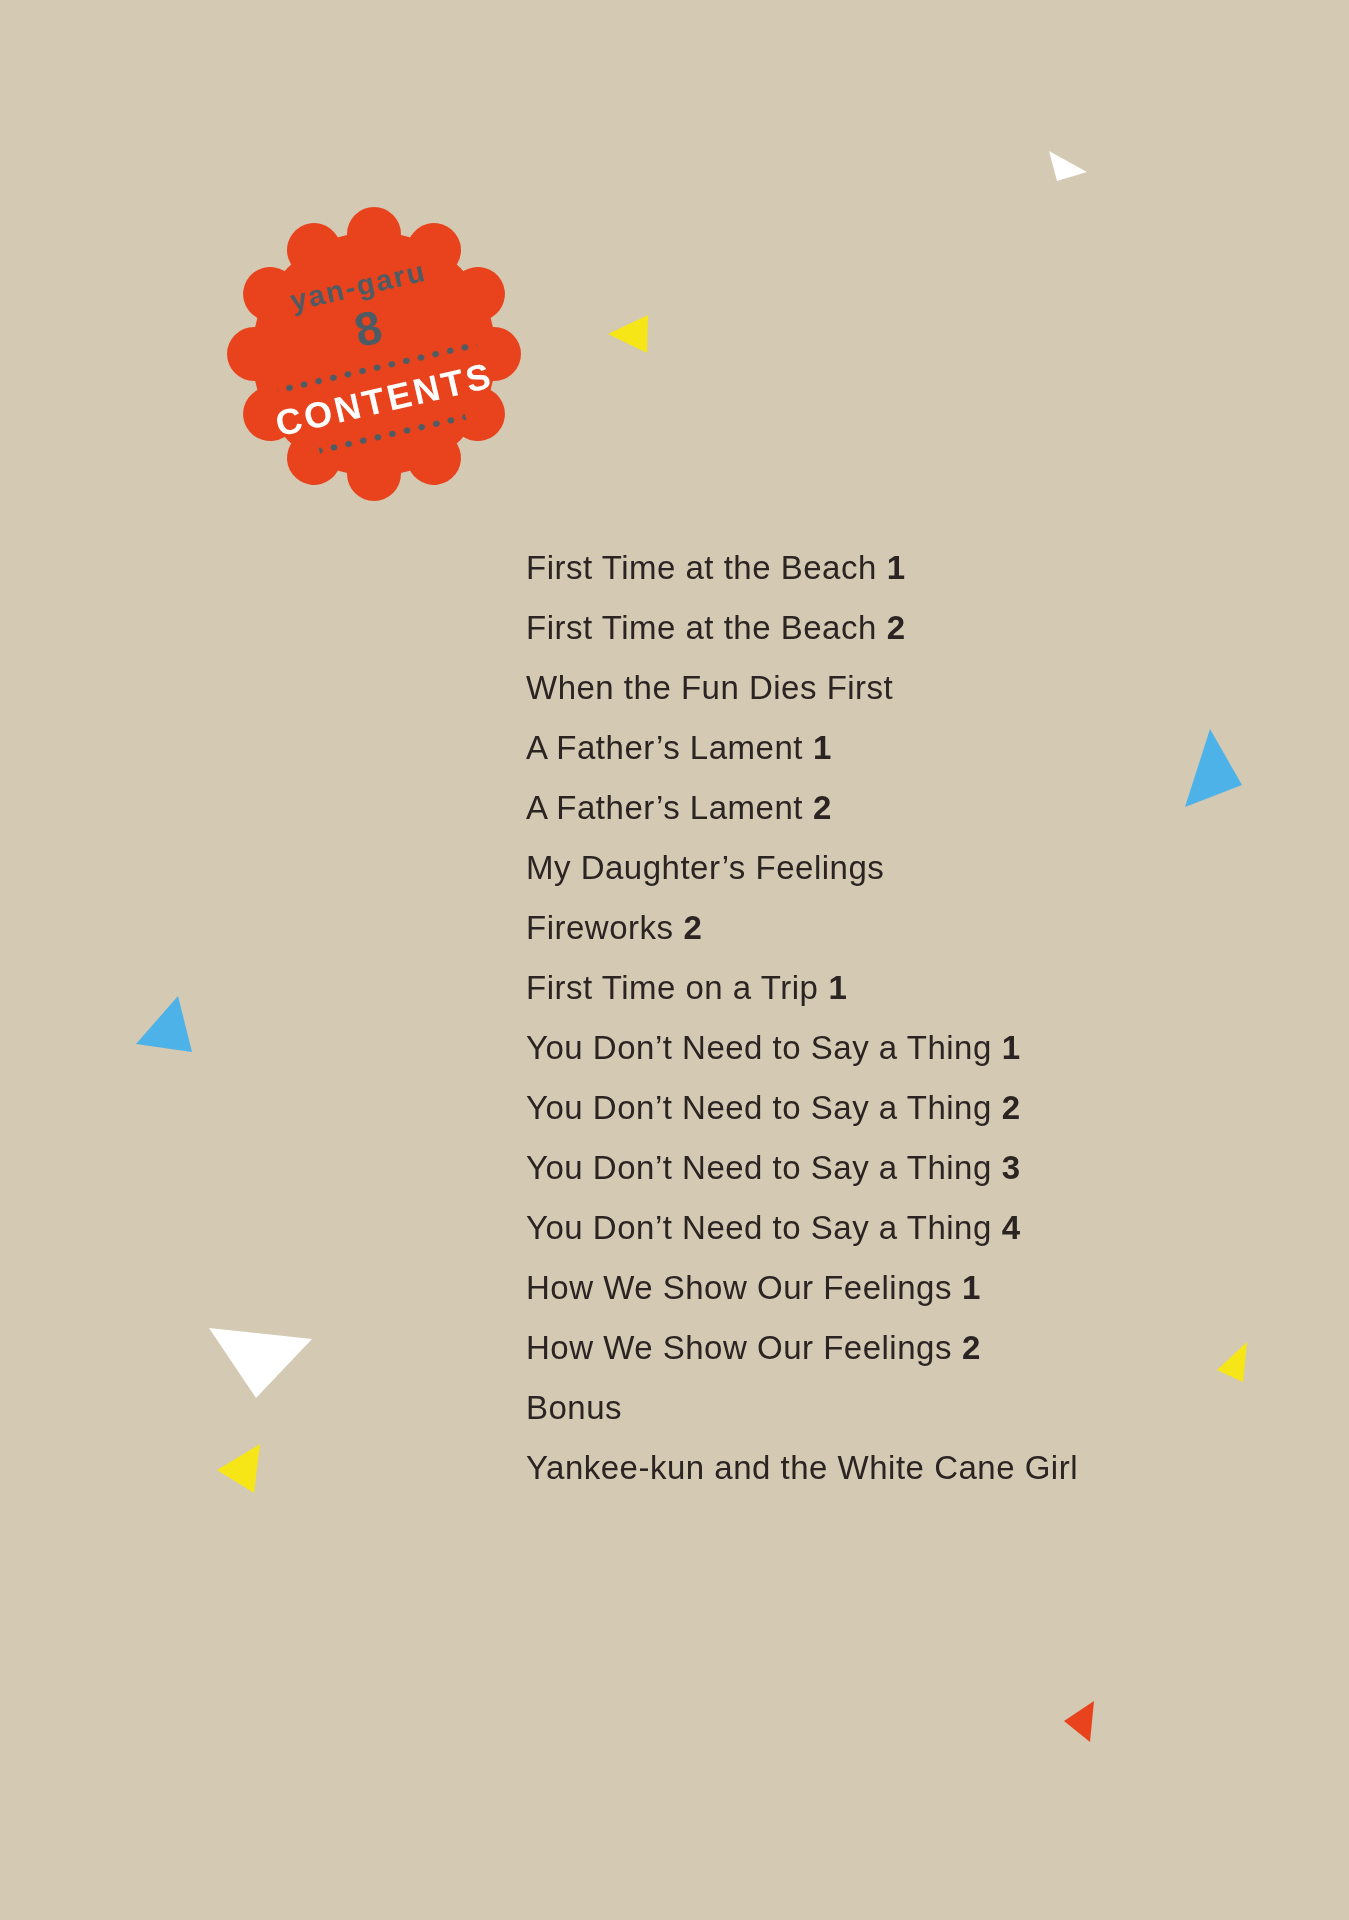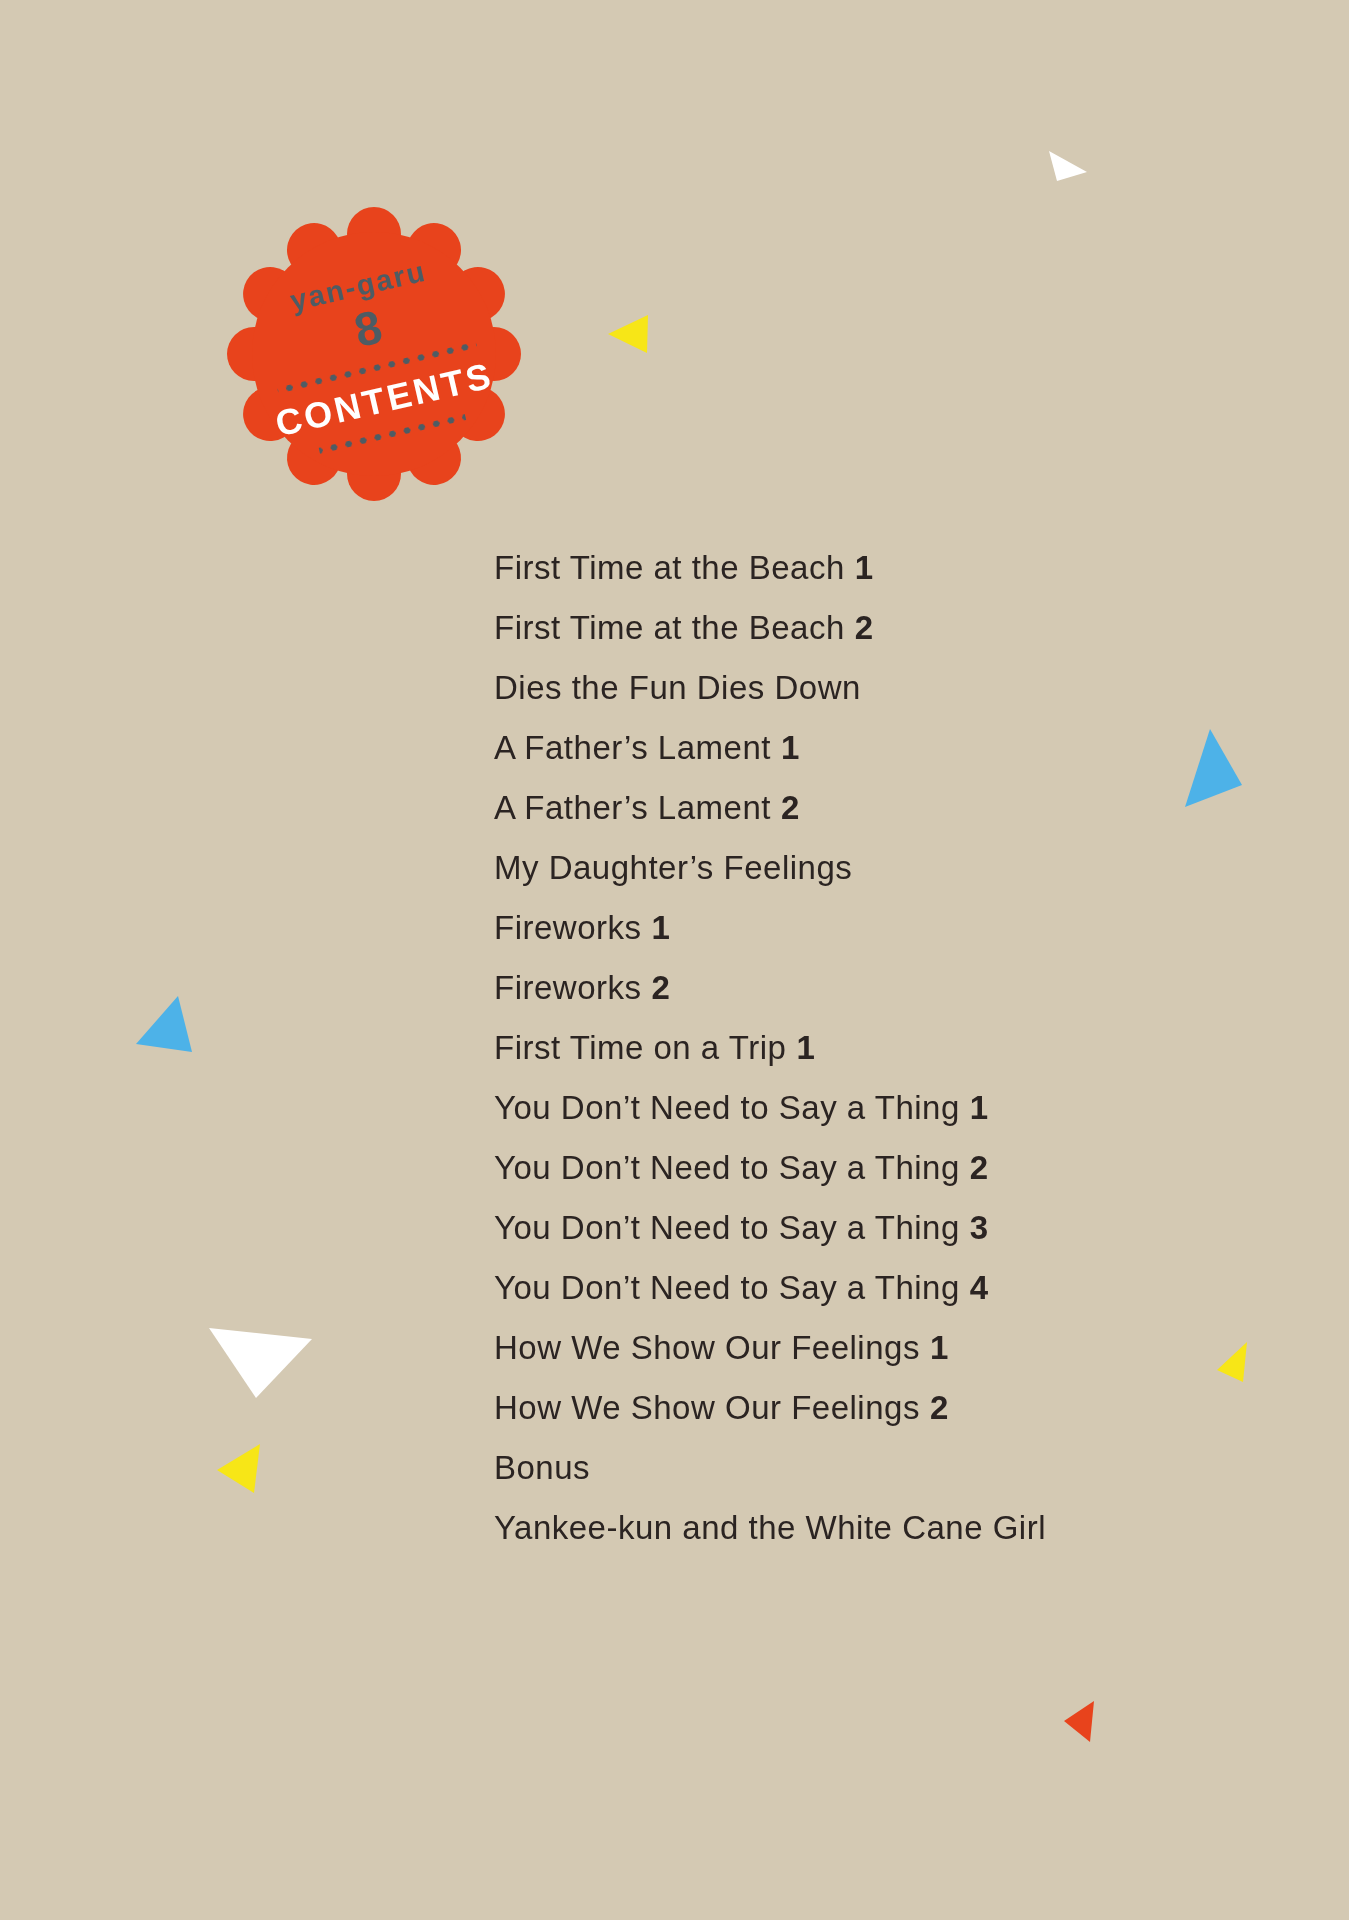--- a/index.html
+++ b/index.html
@@ -43,21 +43,21 @@
   .dots{
     height:8px;background-repeat:repeat-x;background-position:center;
     background-image:radial-gradient(circle, #4D5C64 3px, rgba(0,0,0,0) 3.5px);
     background-size:15px 8px;
   }
   .dots-top{width:204px;margin-top:12px;}
   .dots-bottom{width:150px;margin-top:10px;}
   .badge-title{color:#FFFFFF;font-size:36px;font-weight:700;letter-spacing:3px;margin-top:8px;}
 
   
-  .toc{position:absolute;left:494px;top:538px;}
+  .toc{position:absolute;left:526px;top:538px;}
   .toc-row{
     height:60px;line-height:60px;white-space:nowrap;
     color:#2B2422;font-size:33px;letter-spacing:0.5px;
   }
   .toc-num{font-weight:700;margin-left:10px;}
 
   
   .tri{position:absolute;display:block;}
 </style>
 </head>
@@ -82,25 +82,24 @@
     <div class="badge-volume">8</div>
     <div class="dots dots-top"></div>
     <div class="badge-title">CONTENTS</div>
     <div class="dots dots-bottom"></div>
   </div>
 </div>
 
 <div class="toc">
   <div class="toc-row"><span>First Time at the Beach</span><span class="toc-num">1</span></div>
   <div class="toc-row"><span>First Time at the Beach</span><span class="toc-num">2</span></div>
-  <div class="toc-row"><span>Dies the Fun Dies Down</span><span class="toc-num"></span></div>
+  <div class="toc-row"><span>When the Fun Dies First</span><span class="toc-num"></span></div>
   <div class="toc-row"><span>A Father’s Lament</span><span class="toc-num">1</span></div>
   <div class="toc-row"><span>A Father’s Lament</span><span class="toc-num">2</span></div>
   <div class="toc-row"><span>My Daughter’s Feelings</span><span class="toc-num"></span></div>
-  <div class="toc-row"><span>Fireworks</span><span class="toc-num">1</span></div>
   <div class="toc-row"><span>Fireworks</span><span class="toc-num">2</span></div>
   <div class="toc-row"><span>First Time on a Trip</span><span class="toc-num">1</span></div>
   <div class="toc-row"><span>You Don’t Need to Say a Thing</span><span class="toc-num">1</span></div>
   <div class="toc-row"><span>You Don’t Need to Say a Thing</span><span class="toc-num">2</span></div>
   <div class="toc-row"><span>You Don’t Need to Say a Thing</span><span class="toc-num">3</span></div>
   <div class="toc-row"><span>You Don’t Need to Say a Thing</span><span class="toc-num">4</span></div>
   <div class="toc-row"><span>How We Show Our Feelings</span><span class="toc-num">1</span></div>
   <div class="toc-row"><span>How We Show Our Feelings</span><span class="toc-num">2</span></div>
   <div class="toc-row"><span>Bonus</span><span class="toc-num"></span></div>
   <div class="toc-row"><span>Yankee-kun and the White Cane Girl</span><span class="toc-num"></span></div>

